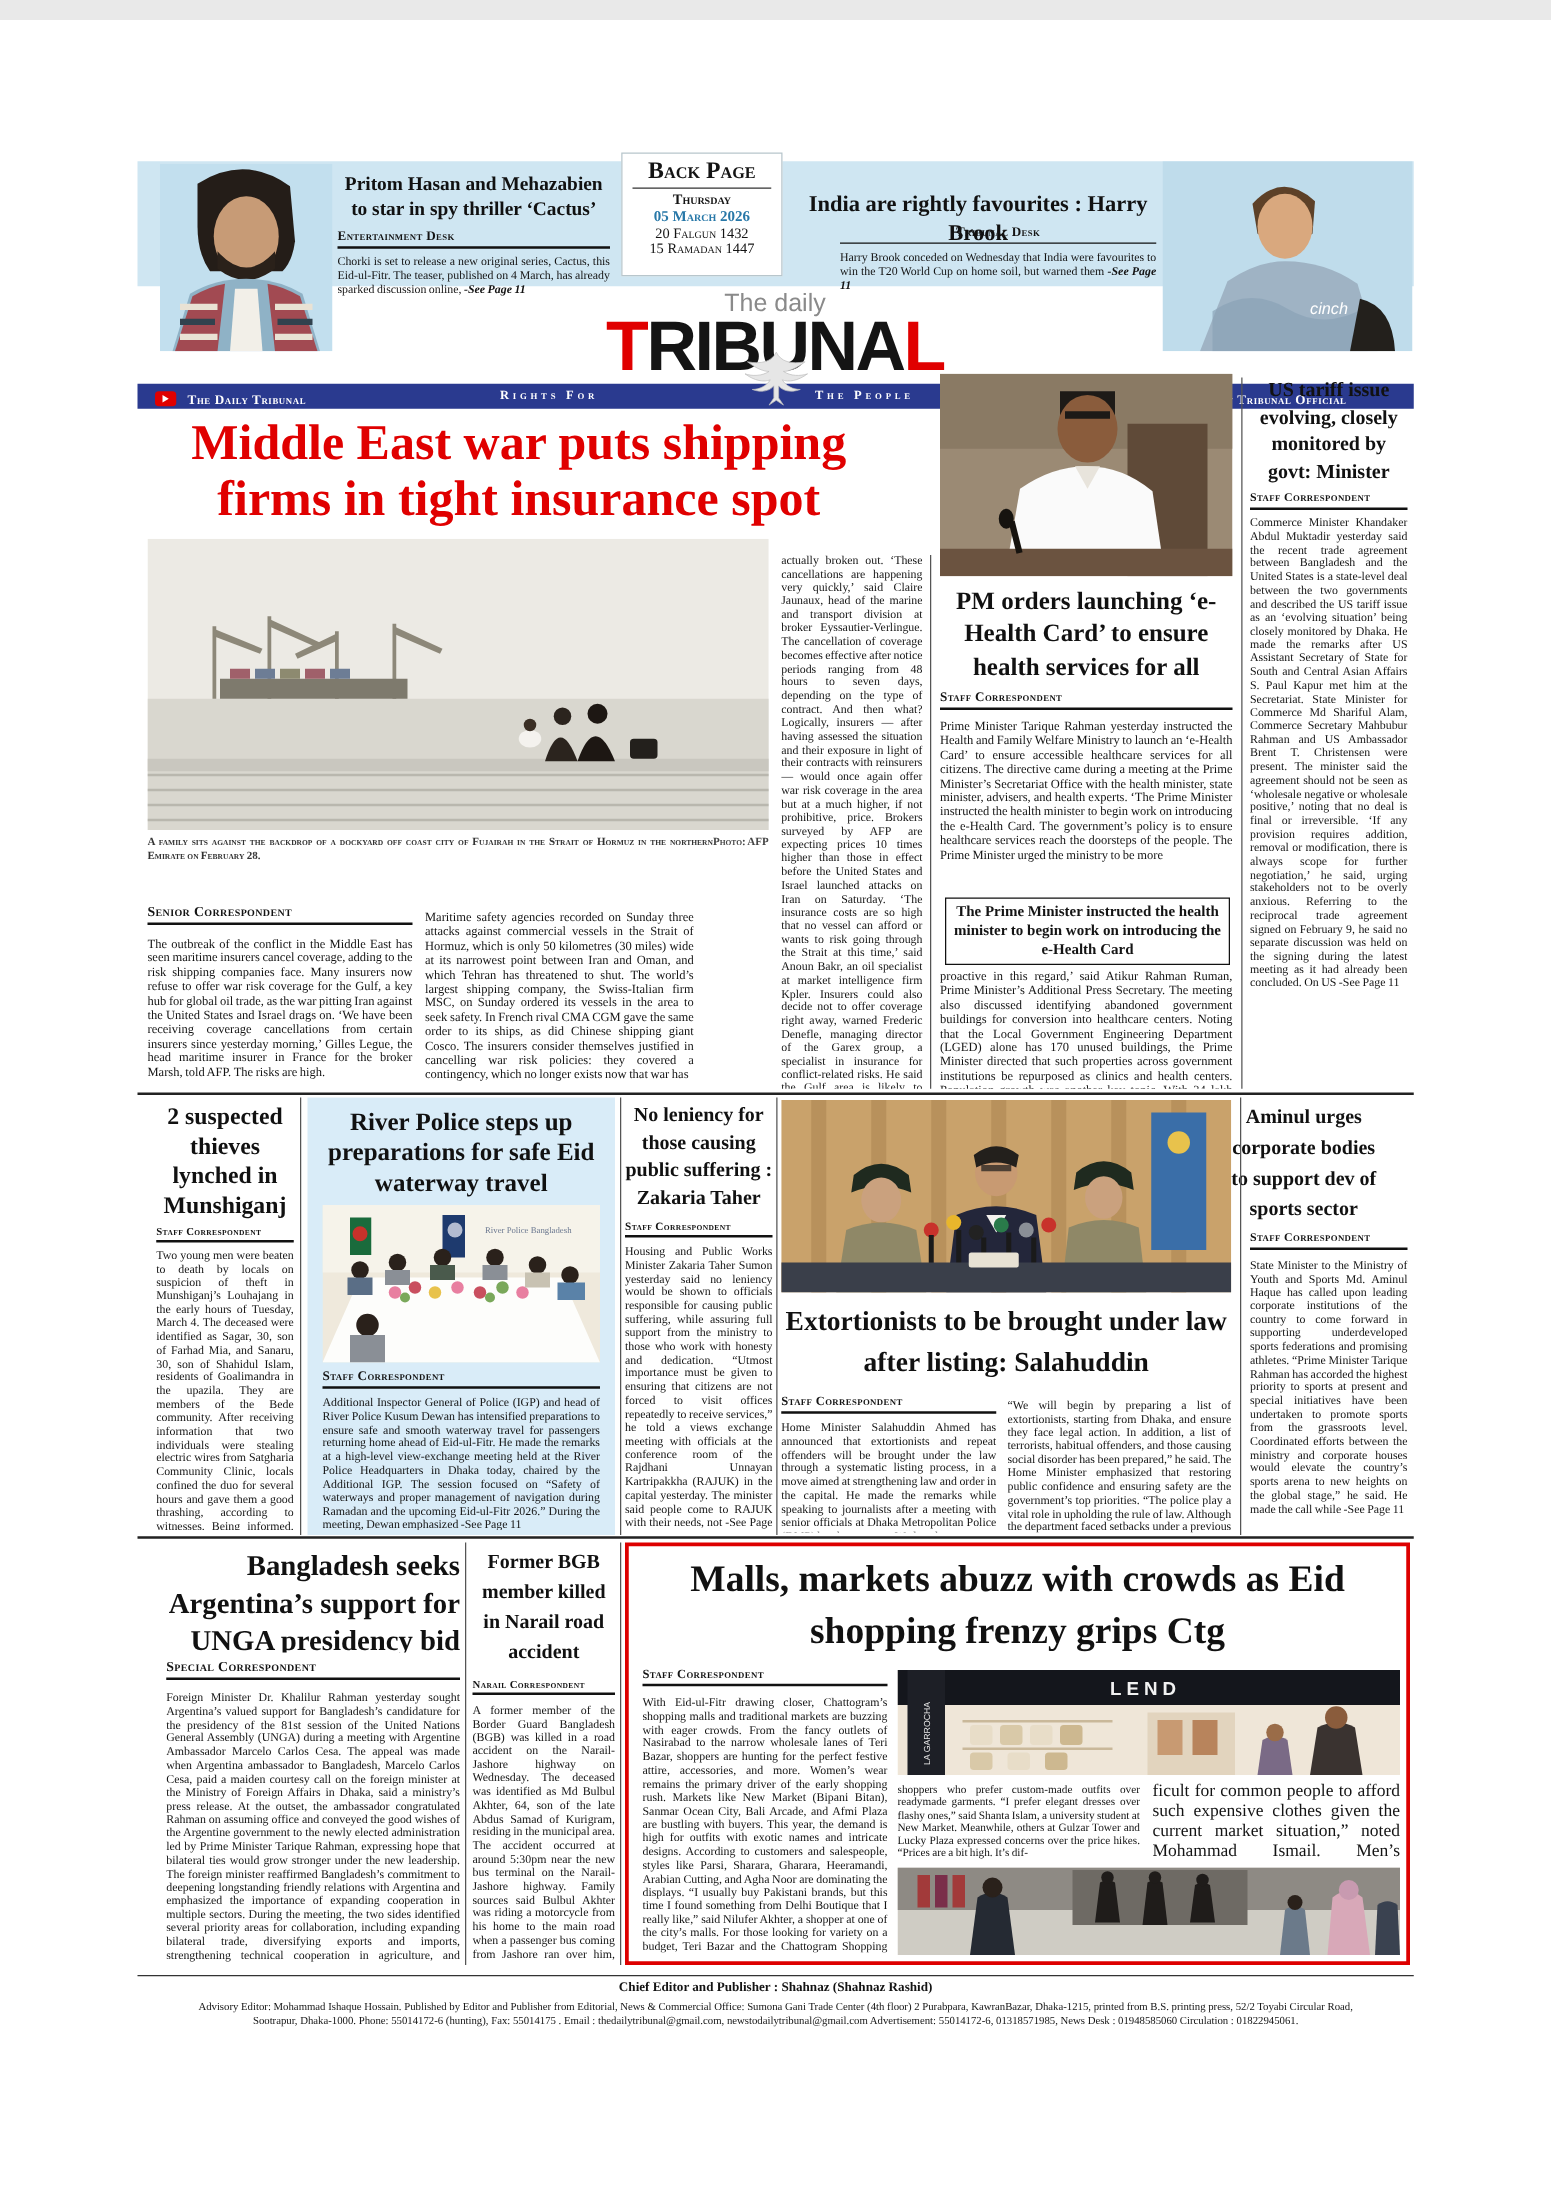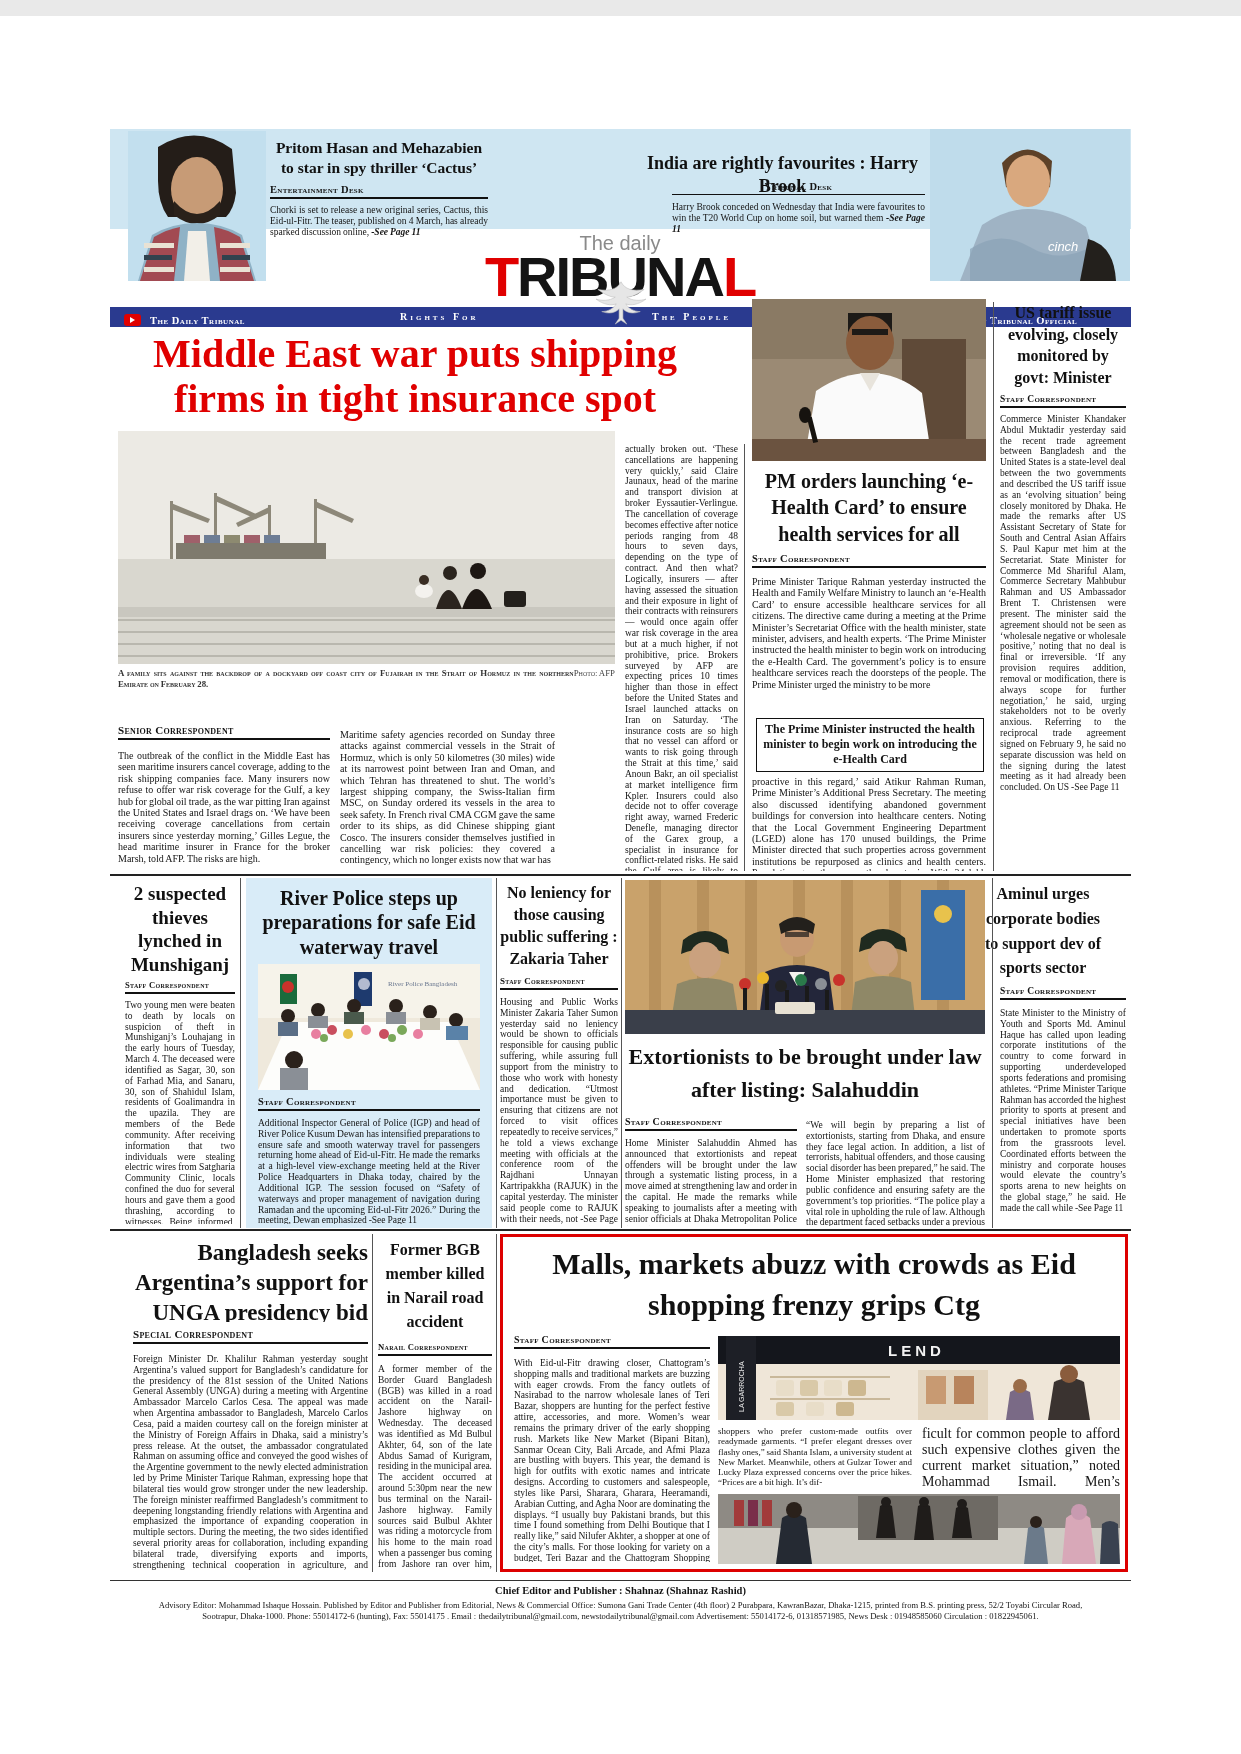--- a/index.html
+++ b/index.html
@@ -8,21 +8,21 @@
   .abs{position:absolute;}
   .bt{font-size:9.5px;line-height:1.14;text-align:justify;overflow:hidden;word-spacing:-0.4px;}
   .bt10{font-size:10px;line-height:1.14;text-align:justify;overflow:hidden;word-spacing:-0.4px;}
   .byl{font-weight:bold;font-variant:small-caps;font-size:11px;letter-spacing:.3px;
        border-bottom:2.5px solid #111;padding-bottom:2px;overflow:hidden;white-space:nowrap;}
   .hl{font-weight:bold;text-align:center;color:#111;overflow:hidden;}
   .sc{font-variant:small-caps;}
   .vline{background:#555;width:1px;}
   .hline{background:#222;height:2px;}
   .see{font-weight:bold;font-style:italic;}
-  .credit{float:right;font-weight:normal;font-variant:small-caps;color:#444;}
+  .credit{float:right;font-weight:bold;font-variant:small-caps;color:#444;}
   svg{display:block;}
   .yt-icon{display:inline-block;width:17px;height:12px;background:#e00000;border-radius:3px;position:relative;vertical-align:middle;}
   .yt-icon::after{content:"";position:absolute;left:6px;top:3px;border-left:5px solid #fff;
        border-top:3px solid transparent;border-bottom:3px solid transparent;}
   .fb-icon{display:inline-block;width:13px;height:13px;border-radius:50%;background:#fff;color:#2a3a8f;
        font-family:"Liberation Serif",serif;font-weight:bold;font-size:10px;text-align:center;line-height:13px;vertical-align:middle;}
   .bar-label{color:#fff;font-variant:small-caps;font-weight:bold;font-size:10.5px;letter-spacing:.5px;}
   .bar-center{color:#fff;font-variant:small-caps;font-weight:bold;font-size:10px;letter-spacing:3px;}
 </style>
 </head>
@@ -49,20 +49,28 @@
     <path d="M56 150 L60 100 L78 100 L82 150 Z" fill="#f2efe8"></path>
   </svg>
 
   <div class="abs hl" style="left:270px;top:122px;width:218px;height:42px;font-size:15.5px;line-height:1.3;">Pritom Hasan and Mehazabien to star in spy thriller ‘Cactus’</div>
   <div class="abs byl" style="left:270px;top:168px;width:218px;font-size:10.5px;border-bottom-width:2px;">Entertainment Desk</div>
   <div class="abs bt" style="left:270px;top:189px;width:218px;height:40px;font-size:9.5px;">
     <span>Chorki is set to release a new original series, Cactus, this Eid-ul-Fitr. The teaser, published on 4 March, has already sparked discussion online,</span>
     <span class="see">-See Page 11</span>
   </div>
 
+  <div class="abs" style="left:497px;top:106px;width:127px;height:97px;background:#ffffff;border:1px solid #b8c6cc;text-align:center;">
+    <div class="sc" style="font-weight:bold;font-size:19px;margin-top:3px;">Back Page</div>
+    <div style="height:1px;background:#333;margin:2px 8px 3px 8px;"></div>
+    <div class="sc" style="font-weight:bold;font-size:11.5px;">Thursday</div>
+    <div class="sc" style="font-weight:bold;font-size:12px;color:#2878a8;">05 March 2026</div>
+    <div class="sc" style="font-size:11.5px;">20 Falgun 1432</div>
+    <div class="sc" style="font-size:11.5px;">15 Ramadan 1447</div>
+  </div>
 
   <div class="abs hl" style="left:640px;top:136px;width:285px;height:42px;font-size:18px;line-height:1.3;">India are rightly favourites : Harry Brook</div>
   <div class="abs byl" style="left:672px;top:165px;width:253px;text-align:center;font-size:10.5px;border-bottom-width:1.5px;">Tribunal Desk</div>
   <div class="abs bt" style="left:672px;top:186px;width:253px;height:40px;font-size:9.5px;">
     <span>Harry Brook conceded on Wednesday that India were favourites to win the T20 World Cup on home soil, but warned them</span>
     <span class="see">-See Page 11</span>
   </div>
 
   <svg class="abs" style="left:930px;top:113px;" width="200" height="152" viewBox="0 0 200 152" preserveAspectRatio="none">
     <rect width="200" height="152" fill="#bfdcEB"></rect>

